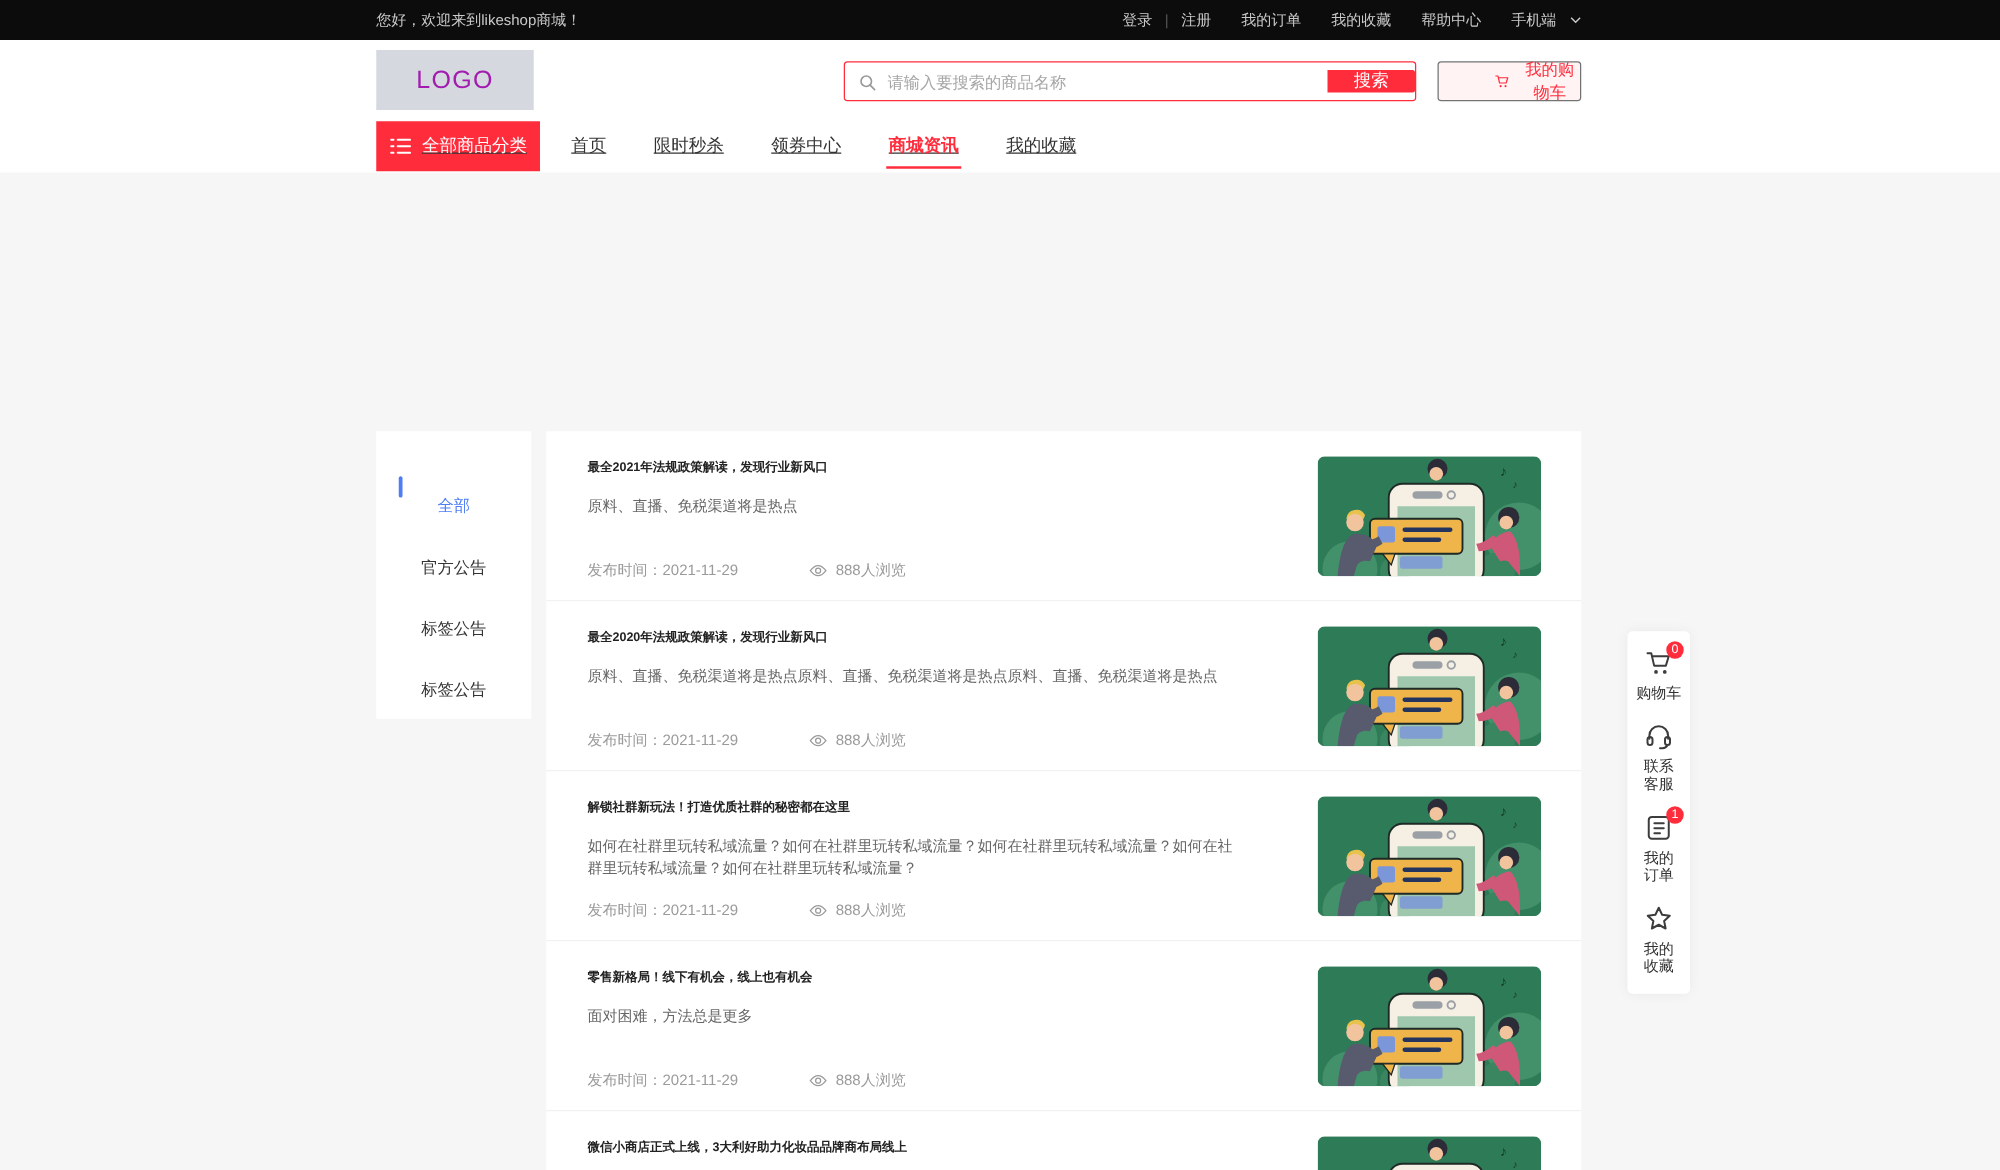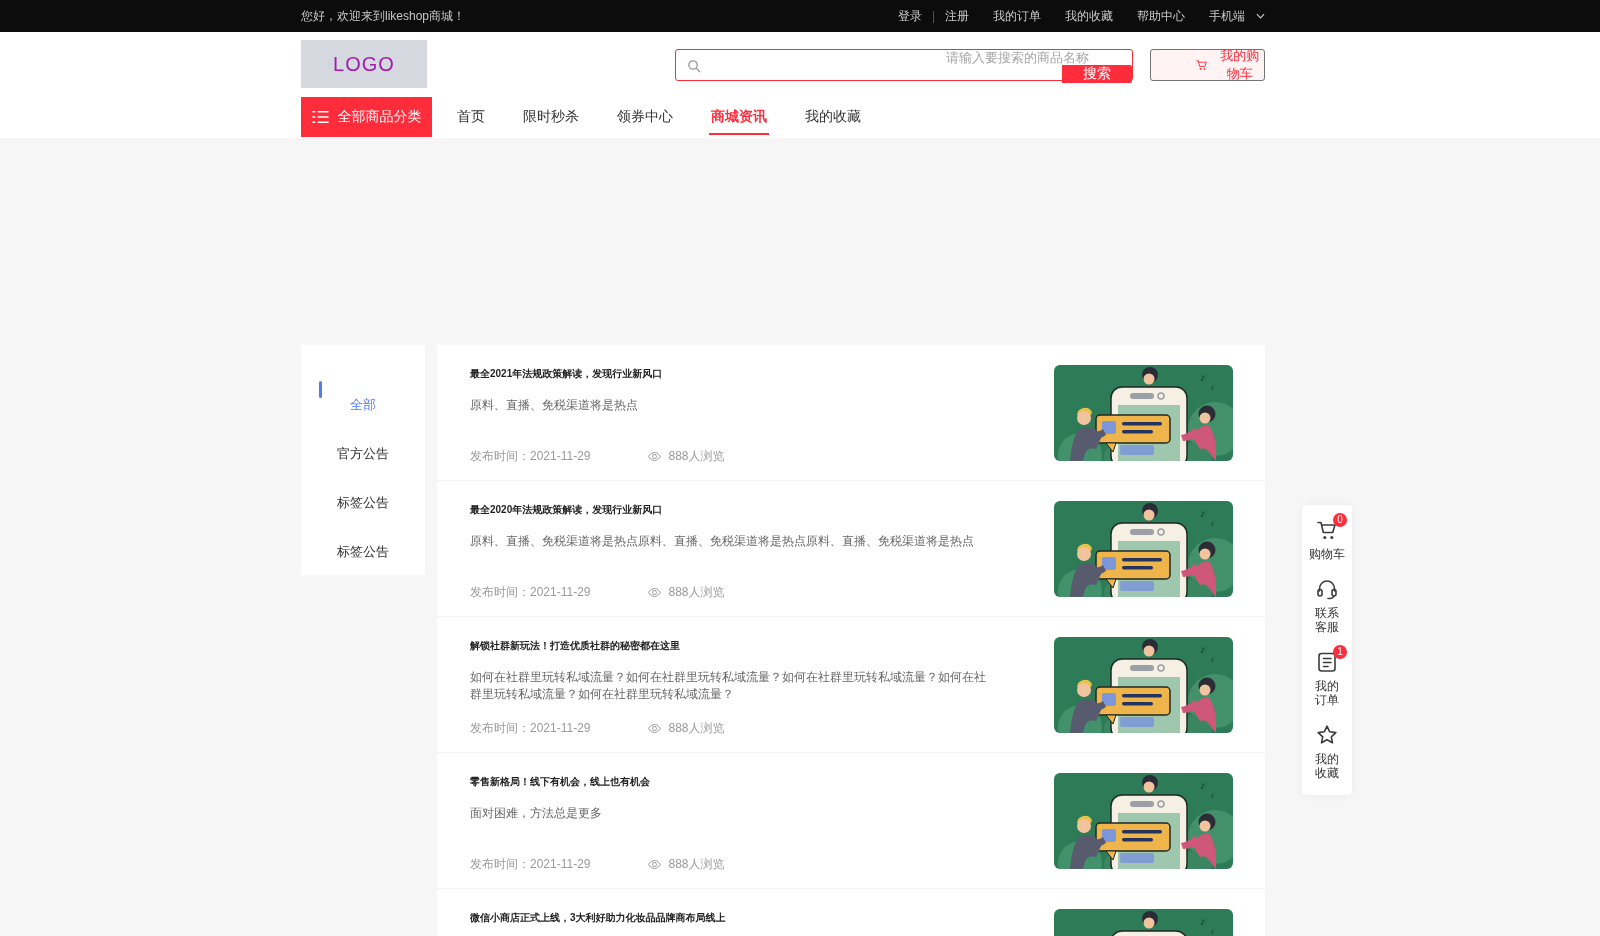--- a/index.html
+++ b/index.html
@@ -24,42 +24,42 @@
   
   .header { background:#fff; height:106px; }
   .logo {
     position:absolute; left:0; top:8px; width:126px; height:48px;
     background:#d5d9df; color:#a21caf; font-size:20px; letter-spacing:1px;
     display:flex; align-items:center; justify-content:center; cursor:pointer;
   }
   .searchbar {
     position:absolute; left:374px; top:17px; width:458px; height:32px;
     border:1px solid #ff2c3c; border-radius:3px; background:#fff;
-    display:flex; align-items:flex-end;flex-direction:column;
+    display:flex; align-items:center;
   }
   .searchbar .s-icon { position:absolute; left:10px; top:8px; width:16px; height:16px; color:#999; }
   .searchbar input {
     flex:1; border:none; outline:none; padding:0 10px 0 34px; font-size:13px; color:#333;
     font-family:inherit; background:transparent;
   }
   .searchbar input::placeholder { color:#a6a6a6; }
   .search-btn {
     width:70px; border:none; background:#ff2c3c; color:#fff; font-size:14px;
     cursor:pointer; font-family:inherit; border-radius:0 2px 2px 0;
   }
   .cart-btn {
     position:absolute; left:849px; top:17px; width:115px; height:32px;
     background:#fff3f3; border:1px solid #737373; border-radius:3px;
     color:#ff2c3c; font-size:13px; display:flex; align-items:center; justify-content:center;
     gap:7px; cursor:pointer; font-family:inherit;padding-left:44px;
   }
   .cart-btn svg { width:18px; height:18px; }
 
   
-  .nav-row { position:absolute; left:0; top:65px; width:964px; height:40px; display:flex; align-items:flex-start; }
+  .nav-row { position:absolute; left:0; top:65px; width:964px; height:40px; display:flex; align-items:flex-start;text-decoration:underline; }
   .cat-btn {
     width:131px; height:40px; background:#ff2c3c; color:#fff; font-size:14px;
     display:flex; align-items:center; justify-content:center; gap:9px; cursor:pointer; flex:0 0 auto;
   }
   .cat-btn svg { width:17px; height:14px; }
   .main-nav { display:flex; align-items:center; height:40px; margin-left:6px; }
   .main-nav a {
     position:relative; height:40px; display:flex; align-items:center;
     padding:0 19px; font-size:14px; color:#333; text-decoration:none; cursor:pointer;
   }

